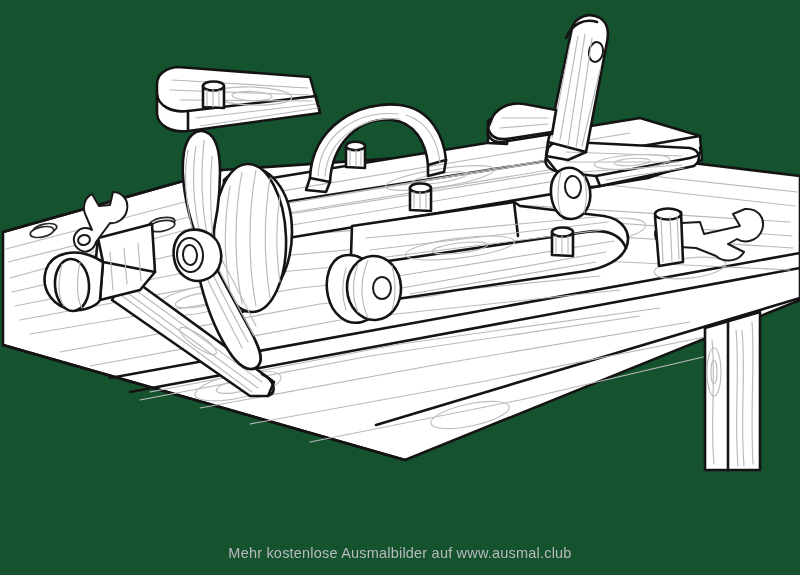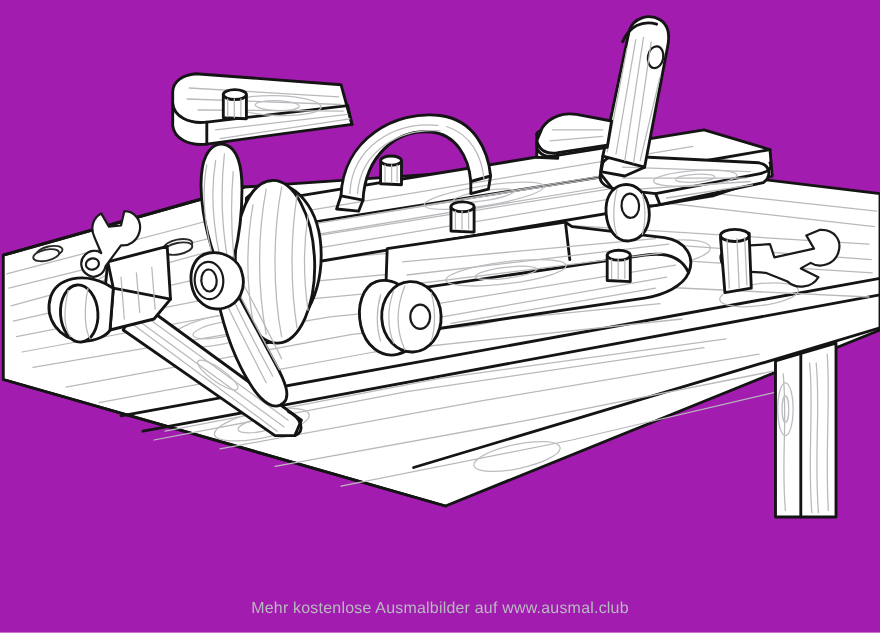--- a/index.html
+++ b/index.html
@@ -11,21 +11,21 @@
   body {
     width: 800px;
     height: 575px;
     overflow: hidden;
     font-family: "Liberation Sans", sans-serif;
   }
   #page {
     position: relative;
     width: 800px;
     height: 575px;
-    background: #a21caf;
+    background: #14532d;
   }
   #artboard {
     position: absolute;
     left: 0;
     top: 0;
     width: 800px;
     height: 530px;
   }
   #artboard svg {
     display: block;

